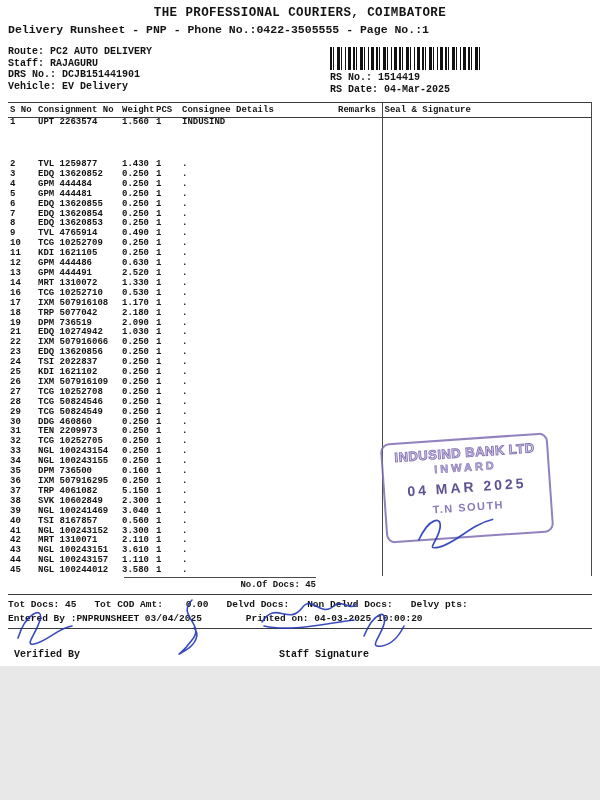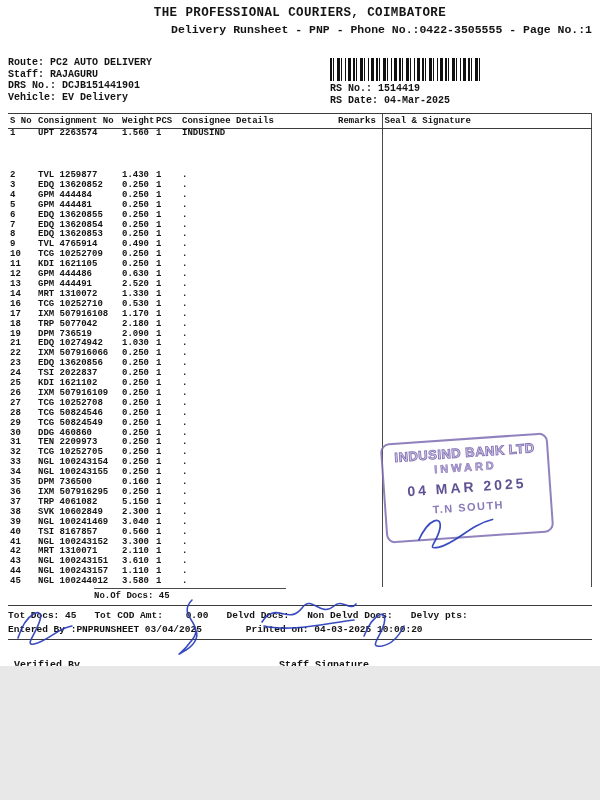--- a/index.html
+++ b/index.html
@@ -8,23 +8,23 @@
     width: 600px; height: 666px;
     margin: 0 auto;
     background: #ffffff;
     font-family: "Liberation Mono", "DejaVu Sans Mono", monospace;
     color: #141414;
     overflow: hidden;
     box-sizing: border-box;
     padding: 6px 8px;
   }
   .title { text-align:center; font-size:12.5px; font-weight:bold; letter-spacing:.4px; }
-  .subtitle { text-align:right; font-size:11.5px; font-weight:bold; margin-top:3px; }
-
-  .meta { display:flex; margin-top:21px; font-size:10px; font-weight:bold; line-height:11.5px; }
+  .subtitle { text-align:left; font-size:11.5px; font-weight:bold; margin-top:3px; }
+
+  .meta { display:flex; margin-top:10px; font-size:10px; font-weight:bold; line-height:11.5px; }
   .meta-left { width: 322px; }
   .meta-right { padding-top:1px; }
   .barcode {
     width: 152px; height: 23px; margin-bottom: 2px;
     background: repeating-linear-gradient(90deg,
       #111 0px, #111 2px, #fff 2px, #fff 3px,
       #111 3px, #111 4px, #fff 4px, #fff 7px,
       #111 7px, #111 10px, #fff 10px, #fff 11px,
       #111 11px, #111 12px, #fff 12px, #fff 15px,
       #111 15px, #111 16px, #fff 16px, #fff 18px,
@@ -35,22 +35,22 @@
   th {
     text-align:left; font-size:9px; font-weight:bold;
     border-top:1.3px solid #3c3c3c; border-bottom:1.3px solid #3c3c3c;
     padding:2px 2px;
   }
   td { padding:0 2px; font-size:9px; font-weight:bold; line-height:9.9px; vertical-align:top; }
   .c-seal { border-left:1px solid #4a4a4a; border-right:1px solid #4a4a4a; }
   th.c-seal { border-left:1px solid #4a4a4a; border-right:1px solid #4a4a4a; }
   tr.first-row td { height:42px; }
 
-  .no-docs { margin-left:86px; width:192px; border-top:1px solid #4a4a4a;
-    font-size:9px; font-weight:bold; padding-top:2px; margin-top:1px; }
+  .no-docs { margin-left:116px; width:192px; border-top:1px solid #4a4a4a;
+    font-size:9px; font-weight:bold; padding-top:2px; margin-top:1px;text-align:right; }
   .rule { border-top:1.3px solid #3c3c3c; margin-top:4px; }
   .totals-line { display:flex; gap:18px; font-size:9.5px; font-weight:bold; margin-top:4px; }
   .totals-line span { white-space:pre; }
   .entered-line { display:flex; gap:44px; font-size:9.5px; font-weight:bold; margin-top:3px; }
   .entered-line span { white-space:pre; }
   .siglabel-row { display:flex; font-size:10px; font-weight:bold; margin-top:20px;gap:17px; }
   .verified-label { margin-left:6px; }
   .staff-label { margin-left:182px; }
 
   .stamp {

